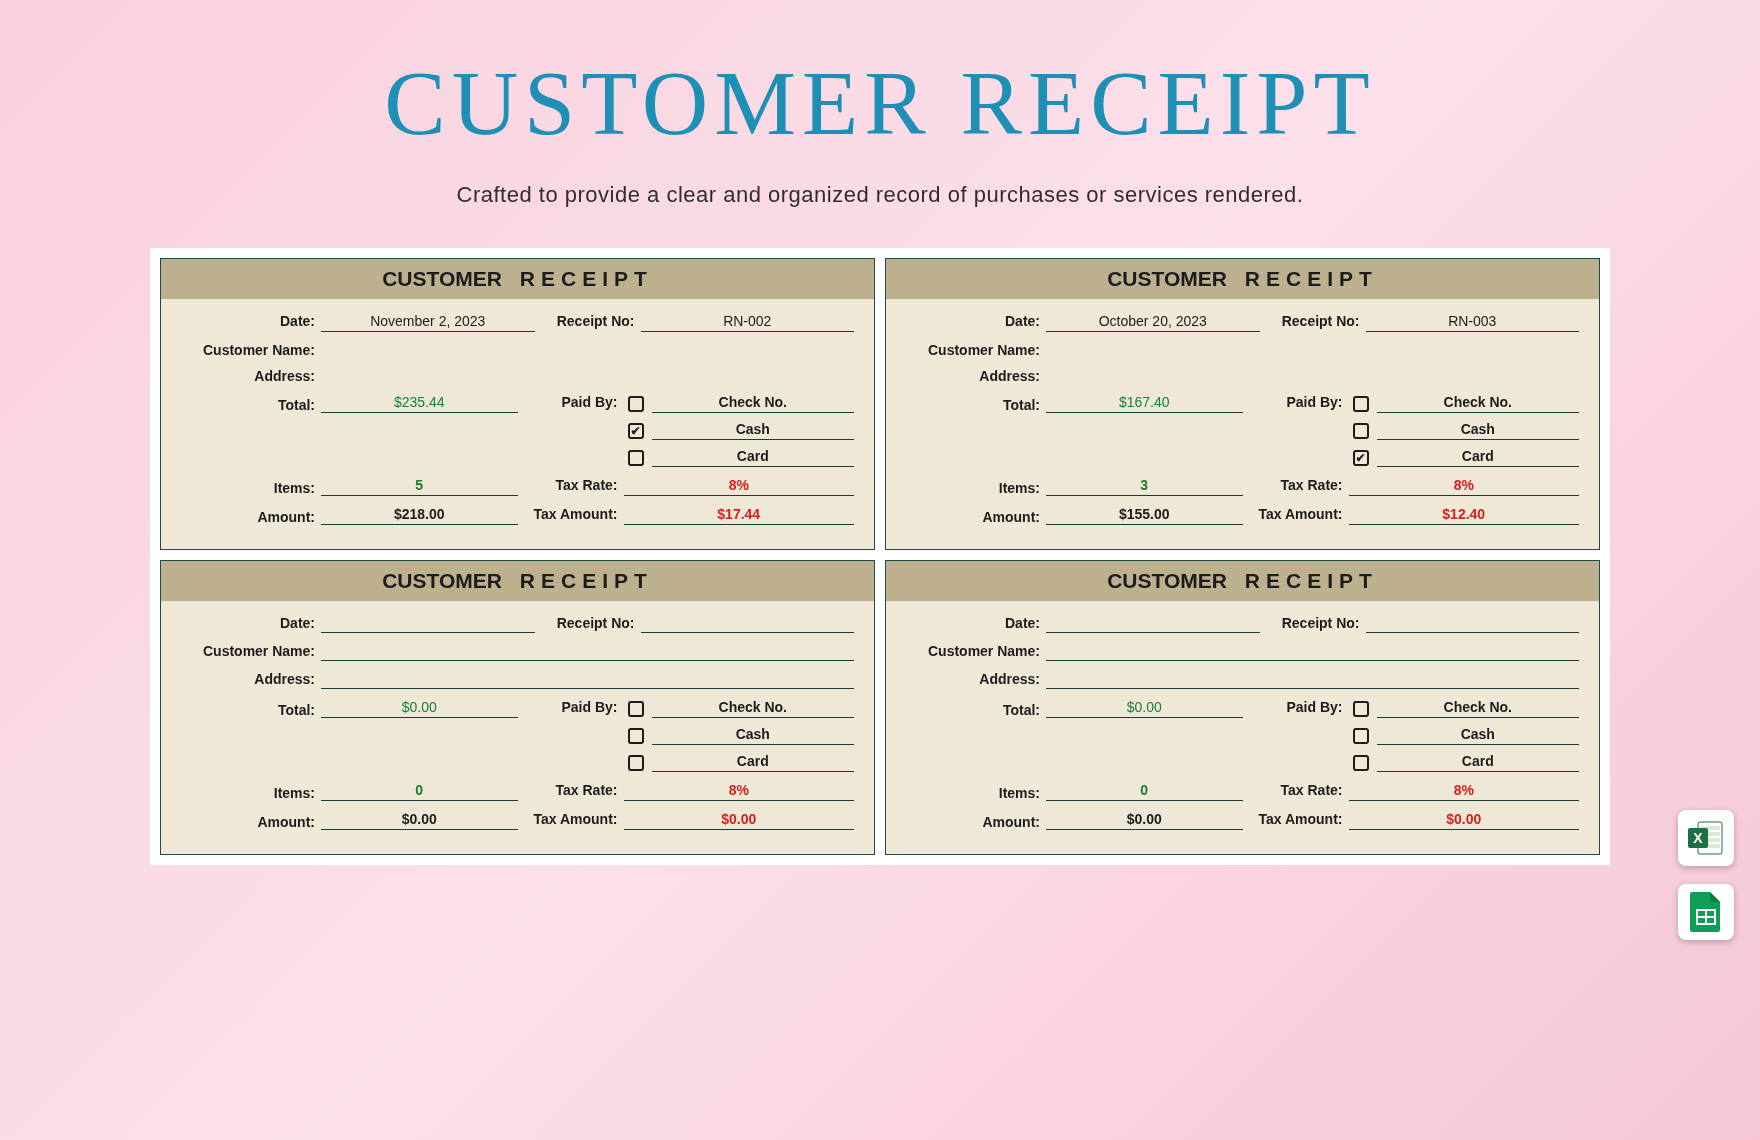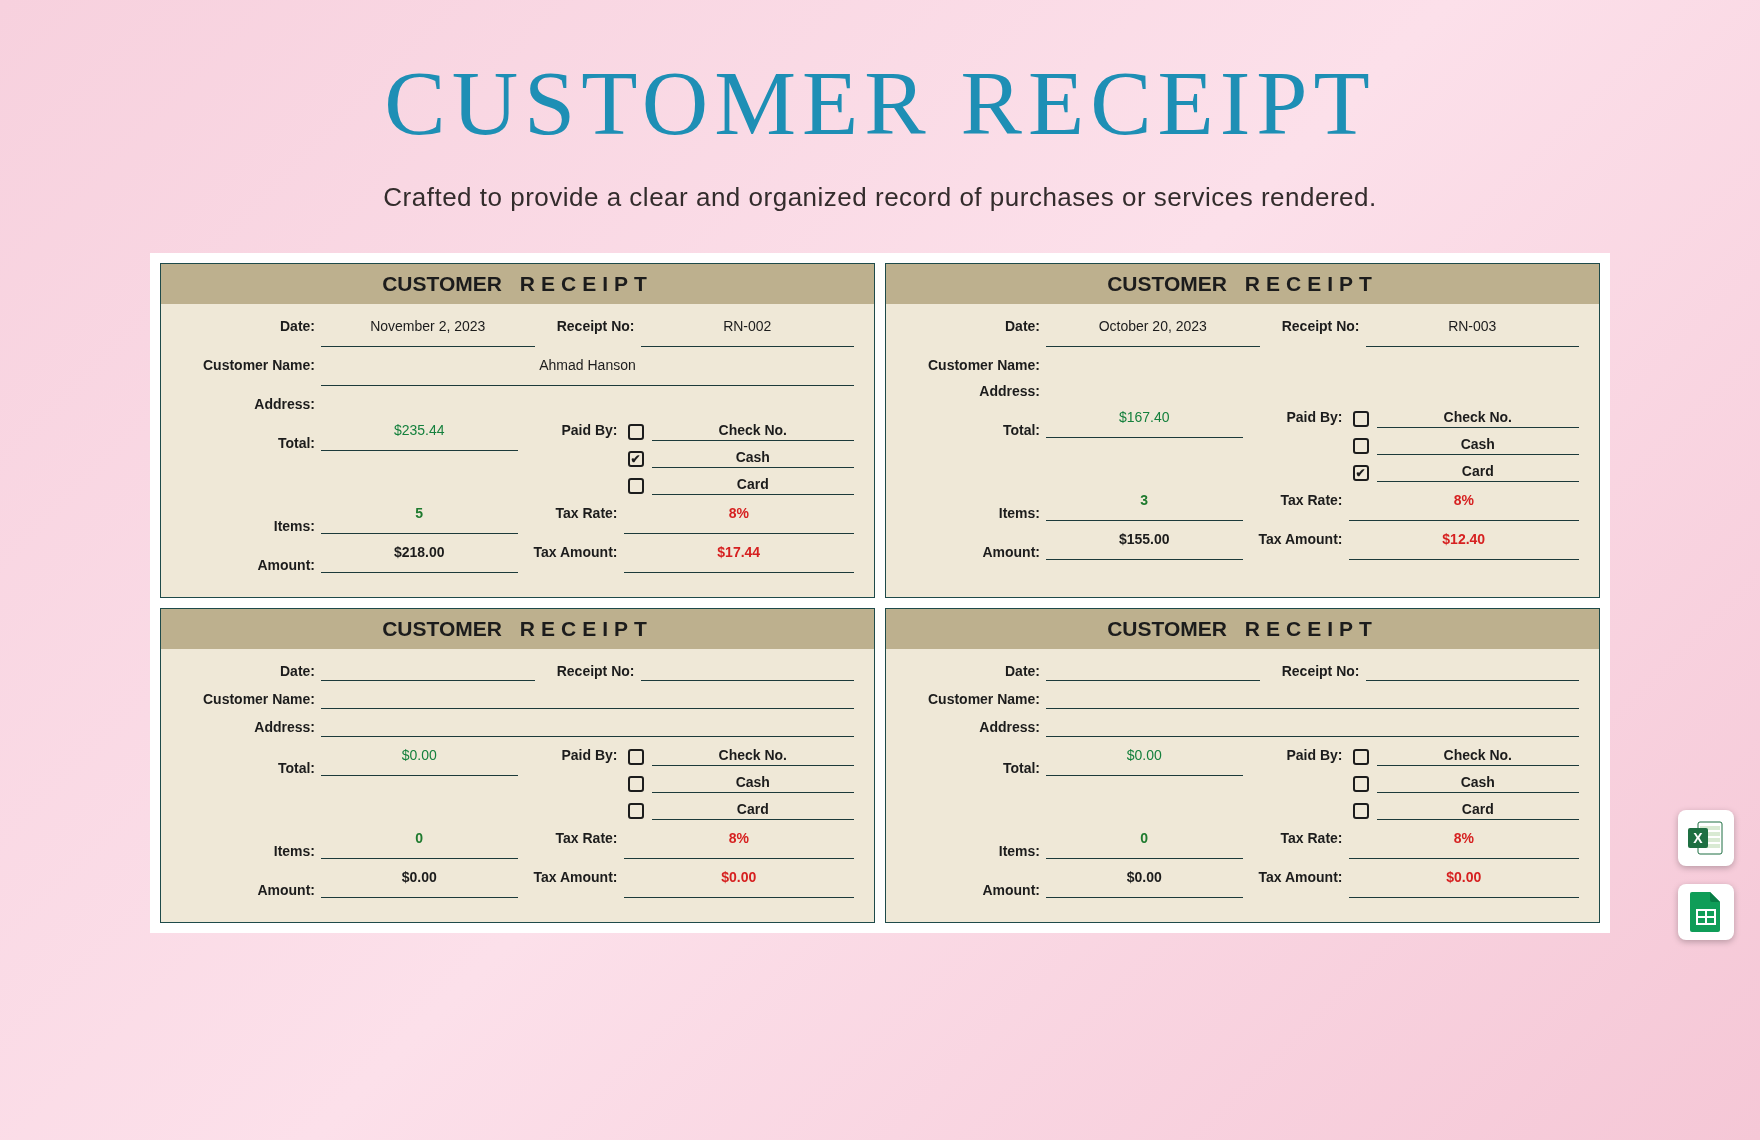--- a/index.html
+++ b/index.html
@@ -1,28 +1,28 @@
 <!DOCTYPE html>
 <html><head>
 <meta charset="utf-8">
 <style>
 *{box-sizing:border-box;margin:0;padding:0}
 body{width:1760px;height:1140px;font-family:Arial,Helvetica,sans-serif;background:linear-gradient(135deg,#f7d1de 0%,#fce0ea 50%,#f5c7d6 100%);position:relative;overflow:hidden}
 .page{padding:50px 80px 40px;text-align:center}
 .title{font-family:"Times New Roman",serif;font-size:92px;letter-spacing:6px;color:#1e8fb5;font-weight:400}
 .subtitle{font-family:Arial,sans-serif;font-size:30px;letter-spacing:18px;color:#d4787a;margin-top:8px;font-weight:400}
-.desc{font-size:26px;color:#332c2c;margin-top:26px;letter-spacing:0.5px}
+.desc{font-size:22px;color:#332c2c;margin-top:26px;letter-spacing:0.5px}
 .sheet{background:#fff;margin:40px auto 0;width:1460px;padding:10px;display:grid;grid-template-columns:1fr 1fr;gap:10px}
 .receipt{background:#efe8d7;border:1px solid #1e4a4a;padding:0 0 14px;position:relative}
 .rhead{background:#bdb08e;color:#1c1c1c;padding:8px 14px;font-weight:bold;font-size:21px;letter-spacing:0}
 .rhead .sp{letter-spacing:6px;margin-left:12px}
 .body{padding:14px 20px 0;font-size:14px;color:#1c1c1c;font-weight:bold}
 .row{display:flex;align-items:flex-start;margin-bottom:10px}
 .lbl{width:140px;text-align:right;padding-right:6px;flex-shrink:0}
-.val{flex:1;border-bottom:1px solid #1c3a3a;text-align:center;padding-bottom:12px;font-weight:normal;min-height:18px}
+.val{flex:1;border-bottom:1px solid #1c3a3a;text-align:center;padding-bottom:2px;font-weight:normal;min-height:18px}
 .lbl2{width:96px;text-align:right;padding-right:6px;flex-shrink:0;margin-left:10px}
 .row2{display:flex;align-items:flex-start;margin-bottom:10px}
 .half{display:flex;align-items:flex-end;width:50%}
 .paid-col{display:flex;flex-direction:column;gap:8px;margin-left:4px;flex:1}
 .paid-row{display:flex;align-items:center;gap:8px}
 .cb{width:16px;height:16px;border:2px solid #1c1c1c;border-radius:3px;display:flex;align-items:center;justify-content:center;font-size:12px;flex-shrink:0}
 .cb.ck::after{content:"✔";font-weight:bold}
 .paid-t{flex:1;border-bottom:1px solid #1c3a3a;padding-bottom:2px}
 .blue{color:#15803d;font-weight:normal}
 .green{color:#1e7a2e;font-weight:bold}
@@ -46,21 +46,20 @@
     <div class="rhead"><span>CUSTOMER</span> <span class="sp">RECEIPT</span></div>
     <div class="body">
       <div class="row">
         <div class="lbl">Date:</div>
         <div class="val">November 2, 2023</div>
         <div class="lbl2">Receipt No:</div>
         <div class="val">RN-002</div>
       </div>
       <div class="row">
         <div class="lbl">Customer Name:</div>
-        <div class="val">Ahmad Hanson</div>
       </div>
       <div class="row">
         <div class="lbl">Address:</div>
       </div>
       <div class="row2">
         <div class="half">
           <div class="lbl">Total:</div>
           <div class="val blue">$235.44</div>
         </div>
         <div class="lbl2" style="padding-top:0">Paid By:</div>

